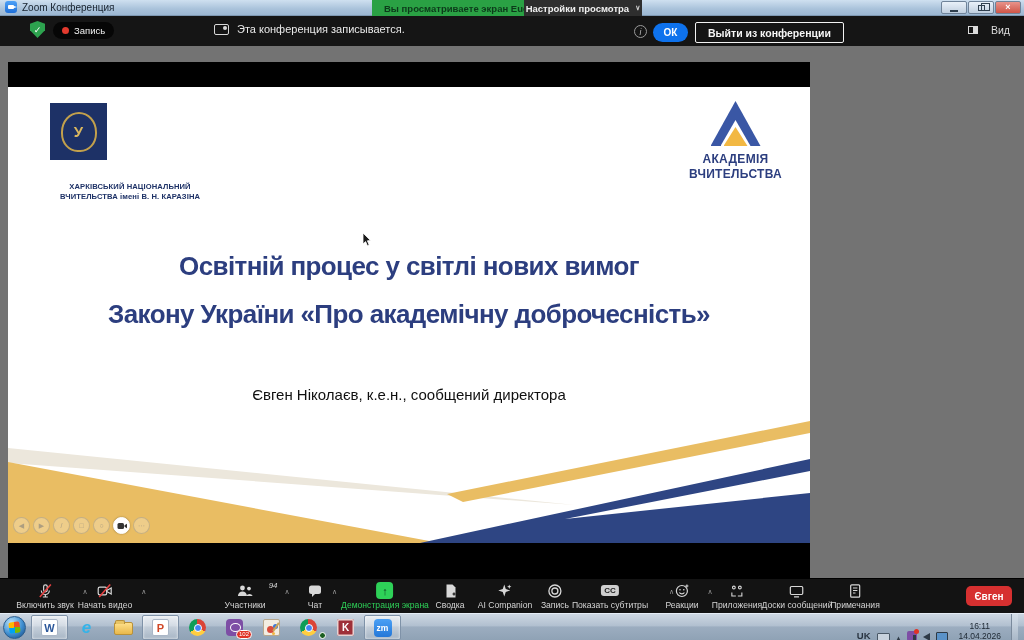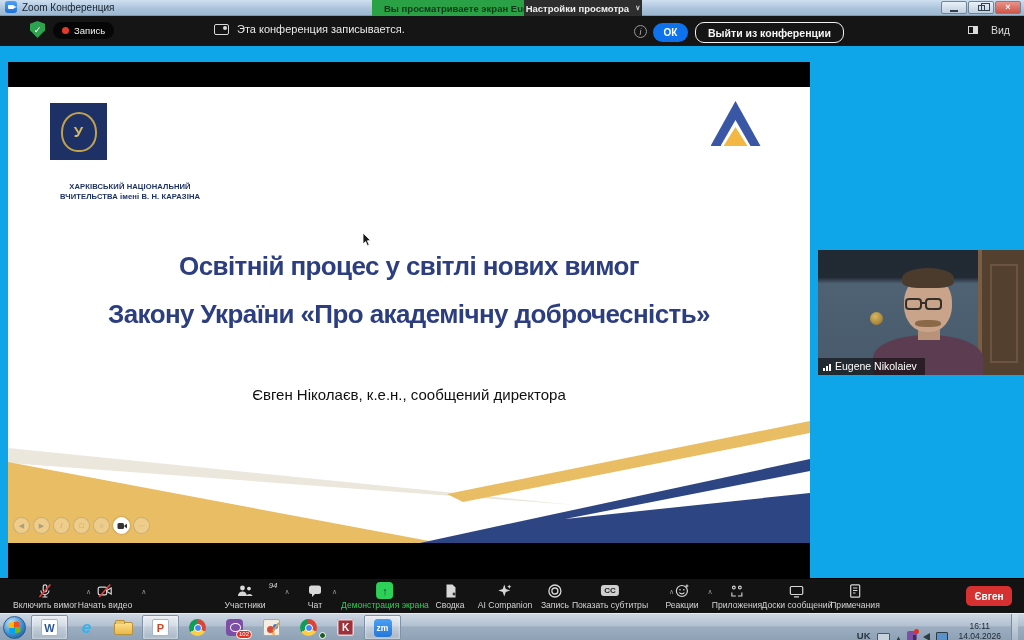--- a/index.html
+++ b/index.html
@@ -1,17 +1,17 @@
 <!DOCTYPE html>
 <html><head>
 <meta charset="utf-8">
 <style>
   * { margin:0; padding:0; box-sizing:border-box; }
   body { font-family:"Liberation Sans", sans-serif; background:#000; }
-  .screen { position:relative; width:1024px; height:640px; overflow:hidden; background:#0ea5e9; }
+  .screen { position:relative; width:1024px; height:640px; overflow:hidden; background:#737373; }
 
   
   .titlebar { position:absolute; left:0; top:0; width:1024px; height:16px;
     background:linear-gradient(180deg,#cfe0f0,#a9c2da 60%,#9cb7d2); border-bottom:1px solid #7e98b2; }
   .tb-left { position:absolute; left:5px; top:1px; display:flex; align-items:center; gap:5px; }
   .zoom-ico { width:12px; height:12px; border-radius:3px; background:linear-gradient(180deg,#4da1f7,#1e6fd8);
     display:inline-flex; align-items:center; justify-content:center; }
   .zoom-ico i { width:6px; height:4px; background:#fff; border-radius:1px; display:block; position:relative; }
   .zoom-ico i::after { content:""; position:absolute; right:-3px; top:0.5px; border-left:3px solid #fff;
     border-top:1.5px solid transparent; border-bottom:1.5px solid transparent; }
@@ -40,21 +40,21 @@
   .rec-dot { width:7px; height:7px; border-radius:50%; background:#e33a2e; }
   .notice { position:absolute; left:214px; top:7px; display:flex; align-items:center; gap:8px;
     color:#eaeaea; font-size:11px; }
   .notice-ico { width:15px; height:11px; border:1.3px solid #d8d8d8; border-radius:2px; position:relative; }
   .notice-ico::after { content:""; position:absolute; right:1.5px; top:1.5px; width:4px; height:4px;
     border-radius:50%; background:#d8d8d8; }
   .info { position:absolute; left:634px; top:9px; width:13px; height:13px; border:1px solid #9a9a9a;
     border-radius:50%; color:#bdbdbd; font-size:8.5px; font-style:italic; display:flex; align-items:center; justify-content:center; }
   .okbtn { position:absolute; left:653px; top:7px; width:35px; height:19px; border:none; border-radius:10px;
     background:#0e72ed; color:#fff; font-size:10px; font-weight:bold; font-family:inherit; }
-  .leaveconf { position:absolute; left:695px; top:6px; height:21px; padding:0 12px; border-radius:9px;
+  .leaveconf { position:absolute; left:695px; top:6px; height:21px; padding:0 12px; border-radius:2px;
     background:transparent; border:1.5px solid #f2f2f2; color:#f6f6f6; font-size:10.5px; font-weight:bold; font-family:inherit; }
   .viewbtn { position:absolute; right:14px; top:8px; display:flex; align-items:center; gap:13px;
     color:#dcdcdc; font-size:10.5px; }
   .view-ico { width:10px; height:8px; border:1px solid #dcdcdc; position:relative; }
   .view-ico::after { content:""; position:absolute; right:0; top:0; width:4px; height:6px; background:#dcdcdc; }
 
   
   .stage { position:absolute; left:8px; top:62px; width:802px; height:516px; background:#000; }
   .slide { position:absolute; left:0px; top:25px; width:802px; height:456px; background:#fff; overflow:hidden; }
 
@@ -241,20 +241,24 @@
           <div>ХАРКІВСЬКИЙ НАЦІОНАЛЬНИЙ</div>
           <div>ВЧИТЕЛЬСТВА імені В. Н. КАРАЗІНА</div>
         </div>
       </div>
 
       <div class="acad">
         <div class="acad-tri">
           <div class="hole"></div>
           <div class="gold"></div>
         </div>
+        <div class="acad-text">
+          <div>АКАДЕМІЯ</div>
+          <div>ВЧИТЕЛЬСТВА</div>
+        </div>
       </div>
 
       <div class="slide-title">
         <div>Освітній процес у світлі нових вимог</div>
         <div>Закону України «Про академічну доброчесність»</div>
       </div>
 
       <div class="slide-author">
         <div>Євген Ніколаєв, к.е.н., сообщений директора</div>
       </div>
@@ -273,54 +277,33 @@
         </span>
         <span class="pc">⋯</span>
       </div>
 
       <svg class="cursor" viewBox="0 0 9 14">
         <path d="M1 0 L1 11 L3.6 8.6 L5.4 12.8 L7.2 12 L5.4 7.8 L8.6 7.6 Z" fill="#1a1a1a" stroke="#fff" stroke-width="0.8"></path>
       </svg>
     </div>
   </div>
 
-  <div class="video">
-    <div class="v-wall"></div>
-    <div class="v-door"></div>
-    <div class="v-orn"></div>
-    <div class="v-torso"></div>
-    <div class="v-neck"></div>
-    <div class="v-head"></div>
-    <div class="v-hair"></div>
-    <div class="v-gl l"></div>
-    <div class="v-gl r"></div>
-    <div class="v-bridge"></div>
-    <div class="v-mus"></div>
-    <div class="v-name">
-      <span class="sig">
-        <i style="height:3px"></i>
-          <i style="height:5px"></i>
-          <i style="height:7px"></i>
-      </span>
-      <span>Eugene Nikolaiev</span>
-    </div>
-  </div>
 
   <div class="ztoolbar">
 
     <div class="ti" style="left:45px">
       <div class="ti-ico">
         <svg width="16" height="16" viewBox="0 0 16 16">
           <rect x="6.3" y="1.8" width="3.6" height="7" rx="1.8" fill="none" stroke="#d8d8d8" stroke-width="1.2"></rect>
           <path d="M4 7.5 a4 4 0 0 0 8 0 M8 11.5 V14 M5.5 14 h5" fill="none" stroke="#d8d8d8" stroke-width="1.2"></path>
           <line x1="2.5" y1="14" x2="13.5" y2="1.5" stroke="#e54040" stroke-width="1.6"></line>
         </svg>
         <span class="ti-chev">∧</span>
       </div>
-      <div class="ti-label">Включить вимог</div>
+      <div class="ti-label">Включить звук</div>
     </div>
 
     <div class="ti" style="left:105px">
       <div class="ti-ico">
         <svg width="16" height="16" viewBox="0 0 16 16">
           <rect x="1.5" y="4.2" width="8.5" height="7.6" rx="1.6" fill="none" stroke="#d8d8d8" stroke-width="1.2"></rect>
           <path d="M10 7.5 L14.5 5 V11 L10 8.5 Z" fill="none" stroke="#d8d8d8" stroke-width="1.2"></path>
           <line x1="2.5" y1="14" x2="13.5" y2="1.5" stroke="#e54040" stroke-width="1.6"></line>
         </svg>
         <span class="ti-chev">∧</span>

